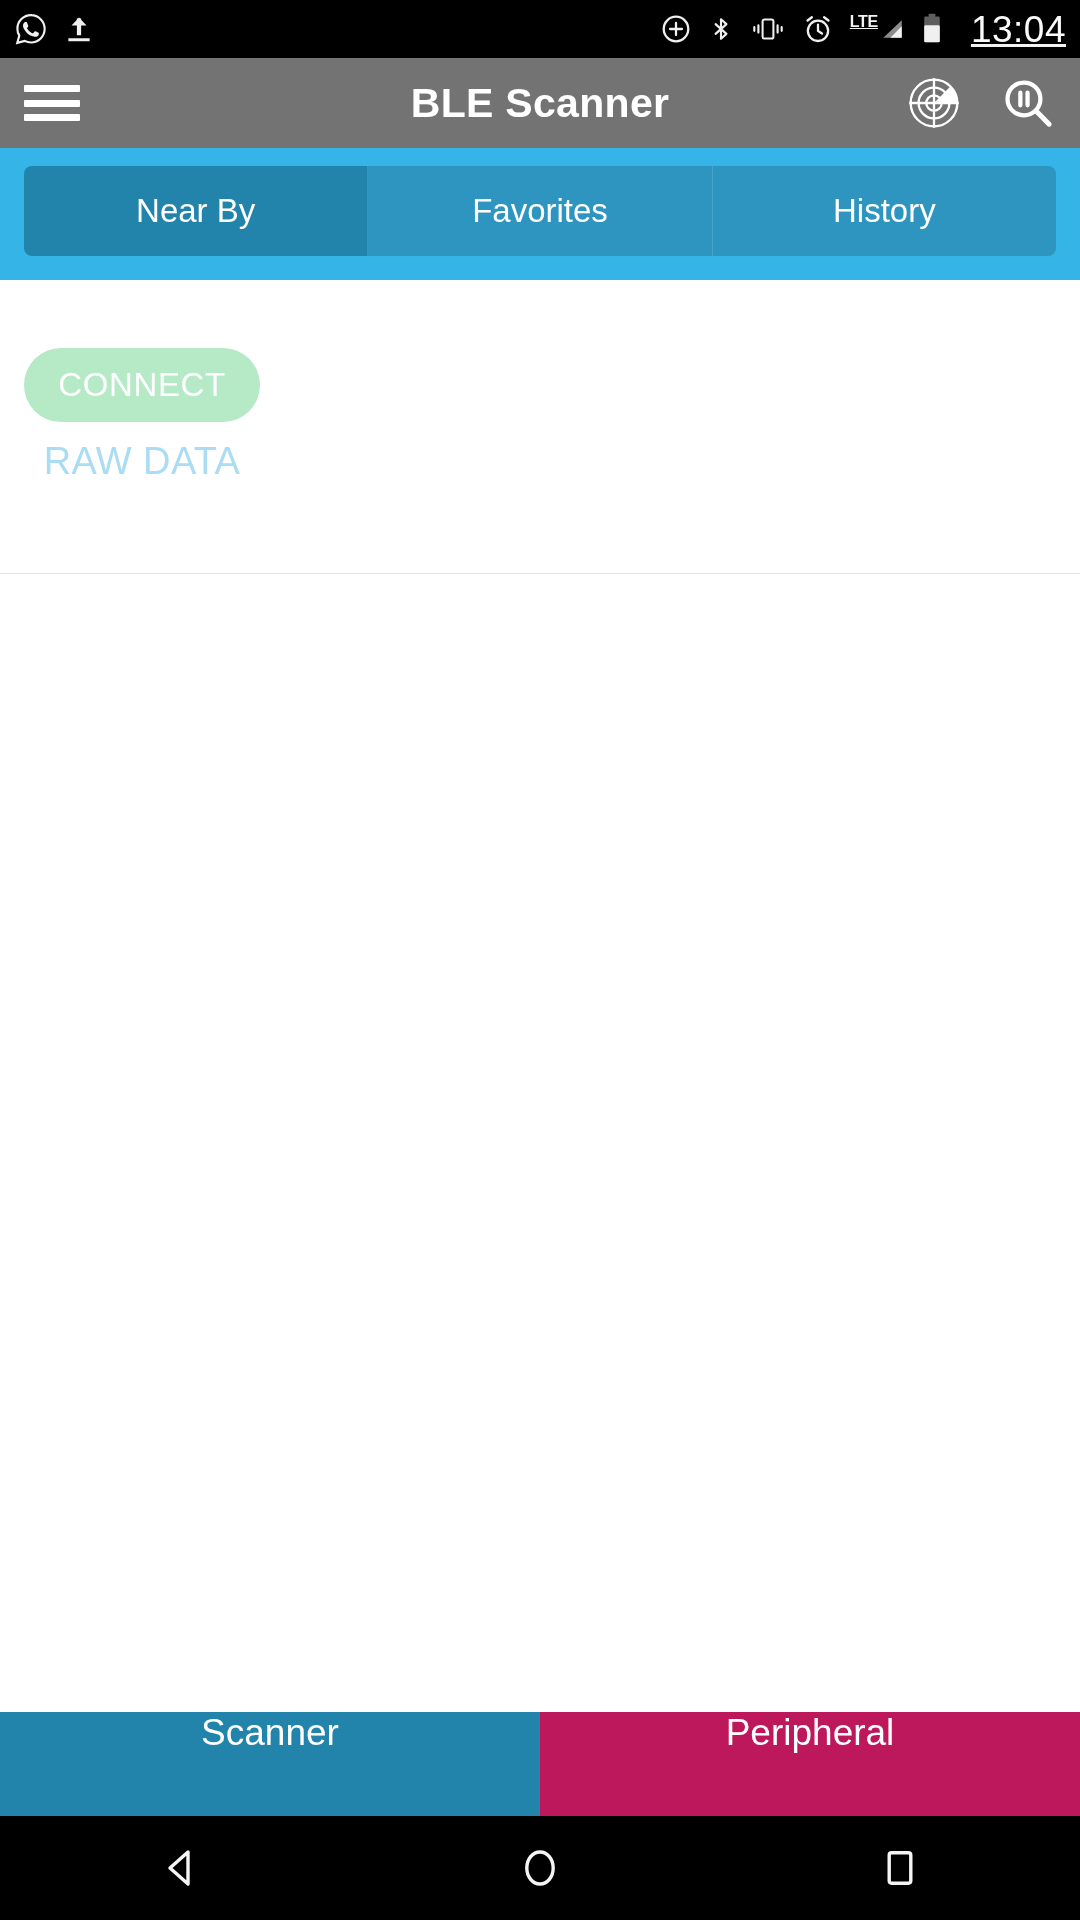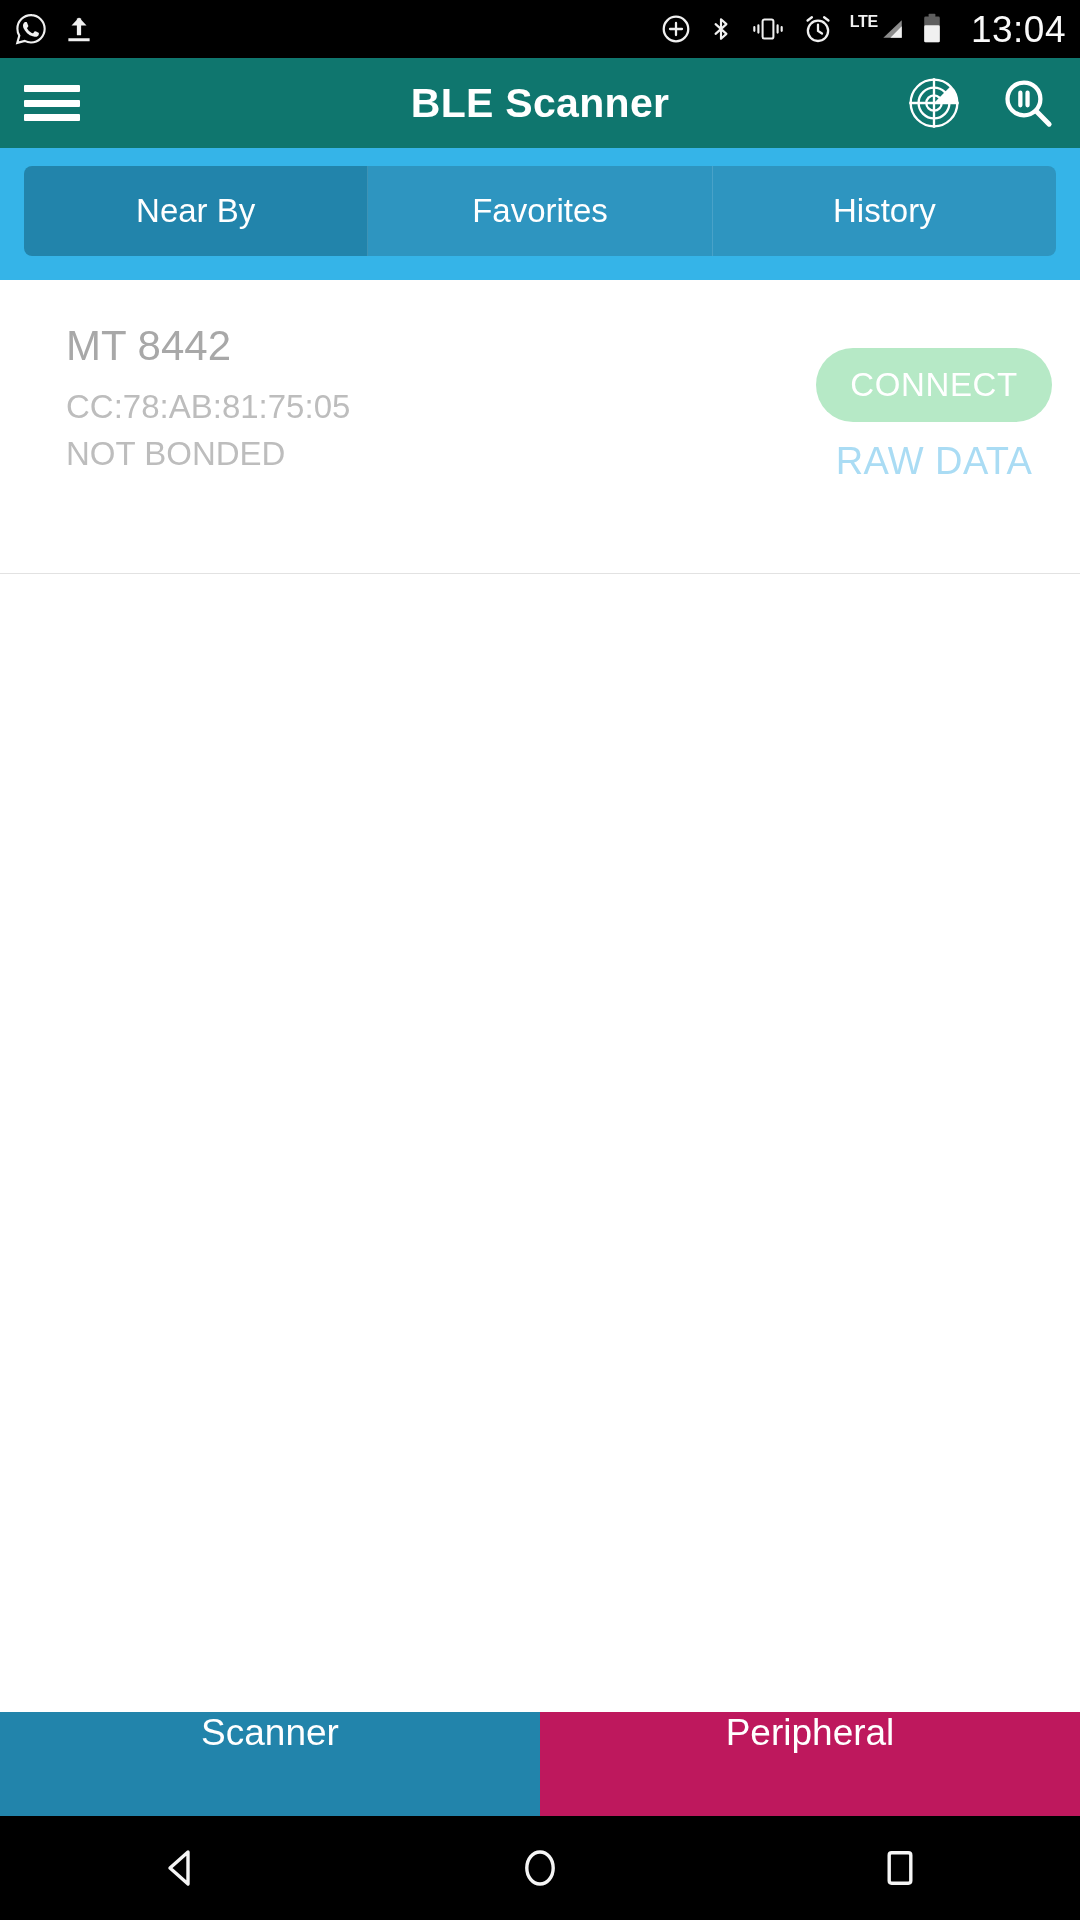--- a/index.html
+++ b/index.html
@@ -11,32 +11,32 @@
   }
   .phone { position:relative; width:1080px; height:1920px; display:flex; flex-direction:column; background:#fff; }
 
   
   .statusbar {
     height:58px; background:#000; flex:0 0 58px;
     display:flex; align-items:center; padding:0 14px;
     color:#f2f2f2;
   }
   .sb-left { display:flex; align-items:center; gap:16px; }
-  .sb-right { margin-left:auto; display:flex; align-items:center; gap:16px; }
+  .sb-right { margin-left:auto; display:flex; align-items:center; gap:16px;text-decoration:underline; }
   .sb-icon { display:flex; align-items:center; justify-content:center; }
   .sb-time {
     font-size:37px; font-weight:400; letter-spacing:0.5px;
     color:#fafafa; margin-left:12px; line-height:1;
   }
   .lte-wrap { display:flex; align-items:flex-end; gap:1px; }
   .lte-txt { font-size:16px; font-weight:700; line-height:1; letter-spacing:-0.3px; margin-bottom:14px; }
 
   
   .appbar {
-    background:#0f766e; flex:0 0 90px;
+    background:#737373; flex:0 0 90px;
     display:flex; align-items:center; padding:0 24px;
     position:relative;
   }
   .hamburger { width:56px; height:44px; display:flex; flex-direction:column; justify-content:space-between; padding:4px 0; cursor:pointer; }
   .hamburger span { display:block; height:7px; background:#fff; border-radius:1px; width:100%; }
   .appbar-title {
     position:absolute; left:0; right:0; text-align:center;
     font-size:41px; font-weight:700; color:#fff; letter-spacing:0.3px;
     pointer-events:none;
   }
@@ -197,25 +197,20 @@
         <span>Favorites</span>
       </div>
       <div class="tab">
         <span>History</span>
       </div>
     </div>
   </div>
 
   <div class="content">
     <div class="device-row">
-      <div class="dev-info">
-        <div class="dev-name">MT 8442</div>
-        <div class="dev-mac">CC:78:AB:81:75:05</div>
-        <div class="dev-bond">NOT BONDED</div>
-      </div>
       <div class="dev-actions">
         <button class="connect-btn">CONNECT</button>
         <div class="raw-data">RAW DATA</div>
       </div>
     </div>
   </div>
 
   <div class="bottombar">
     <div class="bottom-tab active">
       <span>Scanner</span>

